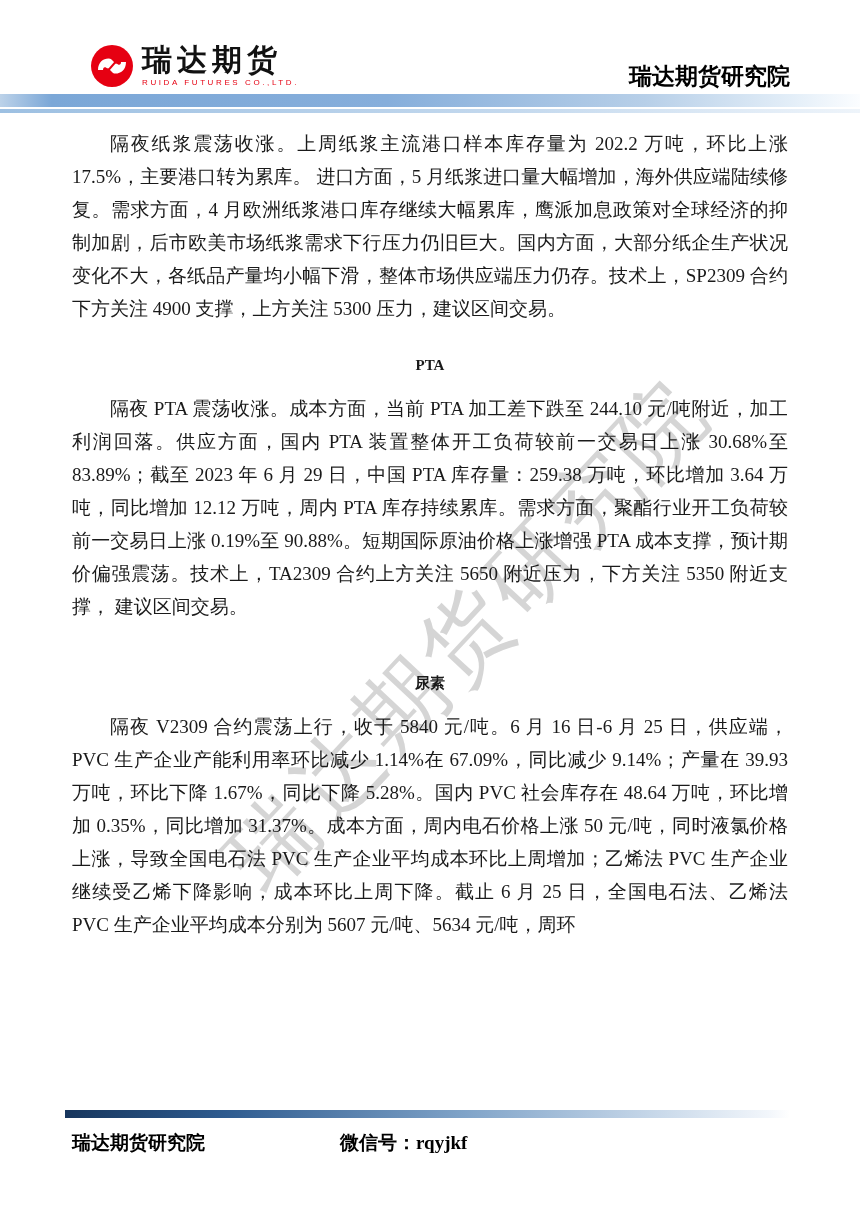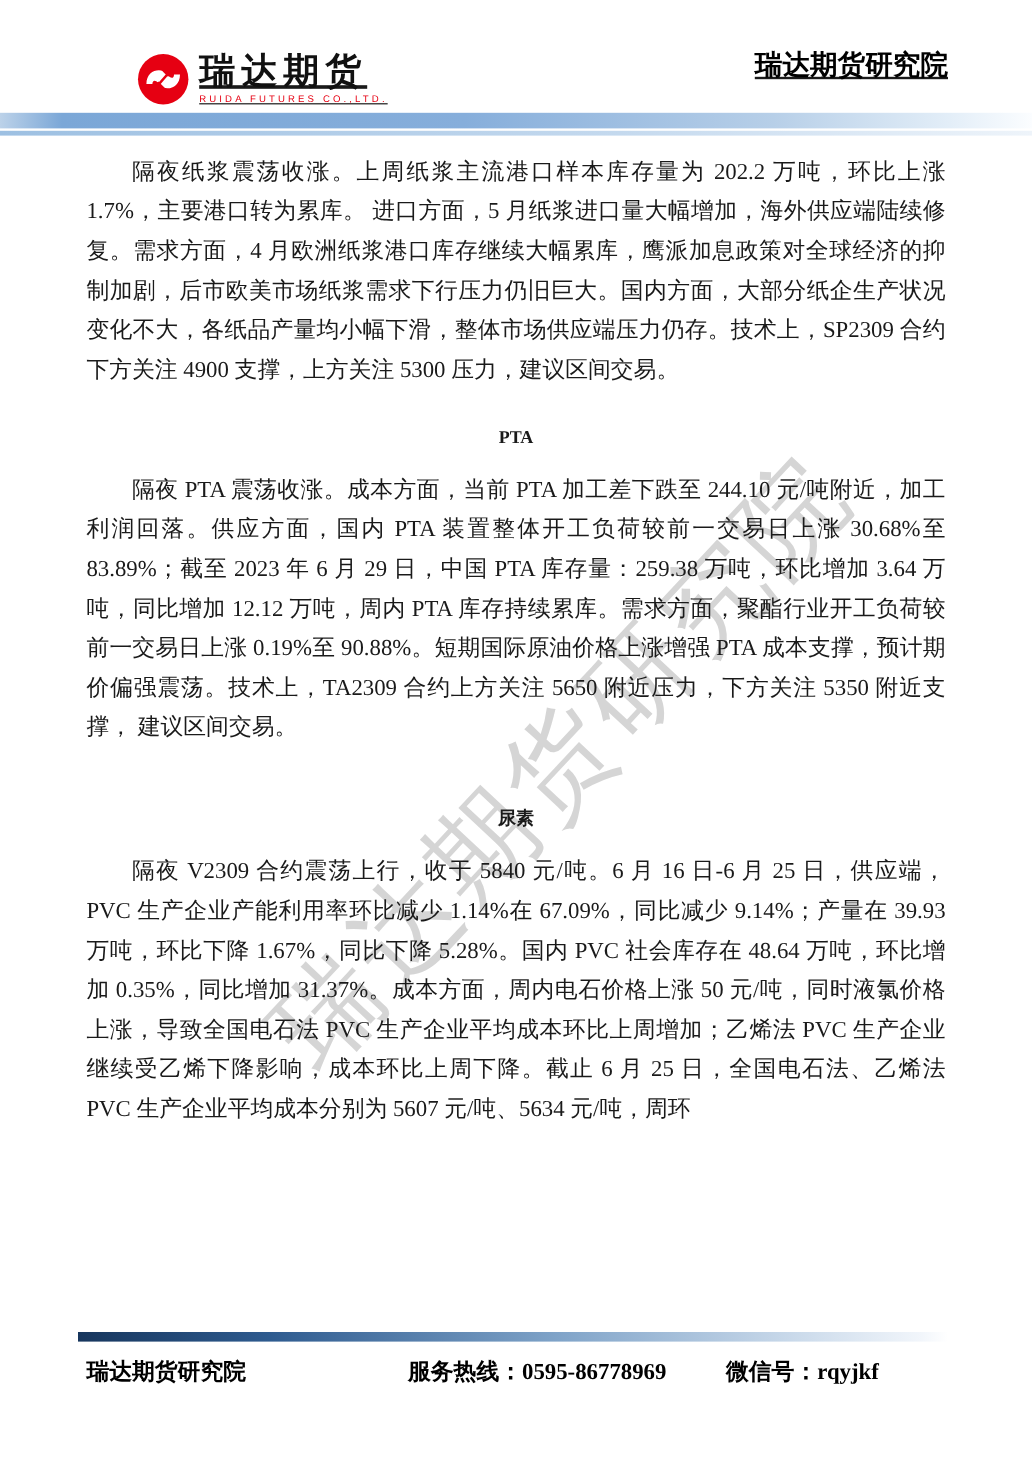--- a/index.html
+++ b/index.html
@@ -28,24 +28,23 @@
     font-family: "DejaVu Serif", serif;
     z-index: 0;
     pointer-events: none;
   }
 
   
   .header {
     position: relative;
     z-index: 1;
     display: flex;
-    align-items: flex-start;
+    align-items: flex-end;
     justify-content: space-between;
-    padding: 42px 70px 4px 112px;
-    text-decoration: underline;
+    padding: 42px 70px 4px 88px;
   }
   .logo { display: flex; align-items: flex-start; }
   .logo-emblem { width: 48px; height: 48px; margin-right: 6px; }
   .logo-textblock { display: flex; flex-direction: column; }
   .logo-cn {
     font-family: "Liberation Sans", sans-serif;
     font-weight: bold;
     font-size: 30px;
     letter-spacing: 5px;
     color: #111111;
@@ -148,21 +147,21 @@
       </div>
     </div>
     <div class="header-title">瑞达期货研究院</div>
   </div>
   <div class="header-band"></div>
   <div class="header-band-thin"></div>
 
   <div class="content">
 
     <section class="sec-pulp">
-      <p>隔夜纸浆震荡收涨。上周纸浆主流港口样本库存量为 202.2 万吨，环比上涨 1.7%，主要港口转为累库。 进口方面，5 月纸浆进口量大幅增加，海外供应端陆续修复。需求方面，4 月欧洲纸浆港口库存继续大幅累库，鹰派加息政策对全球经济的抑制加剧，后市欧美市场纸浆需求下行压力仍旧巨大。国内方面，大部分纸企生产状况变化不大，各纸品产量均小幅下滑，整体市场供应端压力仍存。技术上，SP2309 合约下方关注 4900 支撑，上方关注 5300 压力，建议区间交易。</p>
+      <p>隔夜纸浆震荡收涨。上周纸浆主流港口样本库存量为 202.2 万吨，环比上涨 17.5%，主要港口转为累库。 进口方面，5 月纸浆进口量大幅增加，海外供应端陆续修复。需求方面，4 月欧洲纸浆港口库存继续大幅累库，鹰派加息政策对全球经济的抑制加剧，后市欧美市场纸浆需求下行压力仍旧巨大。国内方面，大部分纸企生产状况变化不大，各纸品产量均小幅下滑，整体市场供应端压力仍存。技术上，SP2309 合约下方关注 4900 支撑，上方关注 5300 压力，建议区间交易。</p>
     </section>
 
     <section class="sec-pta">
       <h3>PTA</h3>
       <p>隔夜 PTA 震荡收涨。成本方面，当前 PTA 加工差下跌至 244.10 元/吨附近，加工利润回落。供应方面，国内 PTA 装置整体开工负荷较前一交易日上涨 30.68%至 83.89%；截至 2023 年 6 月 29 日，中国 PTA 库存量：259.38 万吨，环比增加 3.64 万吨，同比增加 12.12 万吨，周内 PTA 库存持续累库。需求方面，聚酯行业开工负荷较前一交易日上涨 0.19%至 90.88%。短期国际原油价格上涨增强 PTA 成本支撑，预计期价偏强震荡。技术上，TA2309 合约上方关注 5650 附近压力，下方关注 5350 附近支撑， 建议区间交易。</p>
     </section>
 
     <section class="sec-urea">
       <h3>尿素</h3>
     </section>
@@ -170,18 +169,17 @@
     <section class="sec-pvc">
       <p>隔夜 V2309 合约震荡上行，收于 5840 元/吨。6 月 16 日-6 月 25 日，供应端，PVC 生产企业产能利用率环比减少 1.14%在 67.09%，同比减少 9.14%；产量在 39.93 万吨，环比下降 1.67%，同比下降 5.28%。国内 PVC 社会库存在 48.64 万吨，环比增加 0.35%，同比增加 31.37%。成本方面，周内电石价格上涨 50 元/吨，同时液氯价格上涨，导致全国电石法 PVC 生产企业平均成本环比上周增加；乙烯法 PVC 生产企业继续受乙烯下降影响，成本环比上周下降。截止 6 月 25 日，全国电石法、乙烯法 PVC 生产企业平均成本分别为 5607 元/吨、5634 元/吨，周环</p>
     </section>
 
   </div>
 
   <div class="footer">
     <div class="footer-band"></div>
     <div class="footer-row">
       <span class="footer-institute">瑞达期货研究院</span>
-      <span class="footer-hotline"><span>服务热线：</span><span>0595-86778969</span></span>
       <span class="footer-wechat"><span>微信号：</span><span>rqyjkf</span></span>
     </div>
   </div>
 
 </div>
 
 </body></html>

